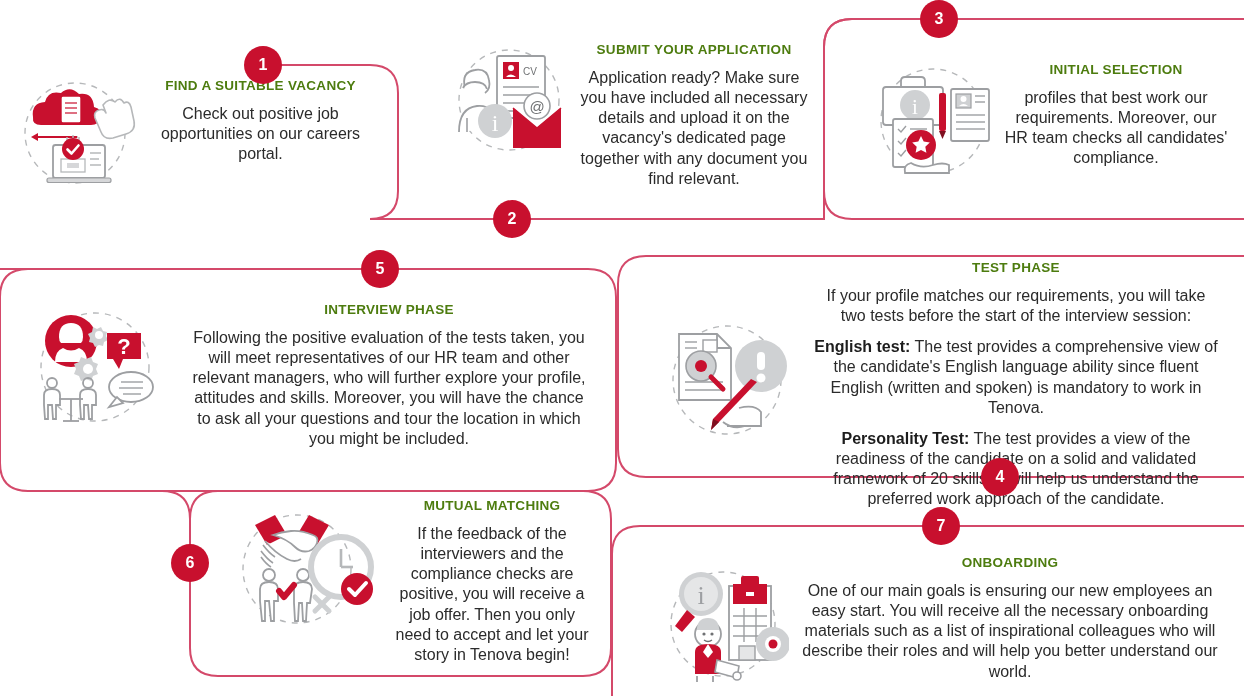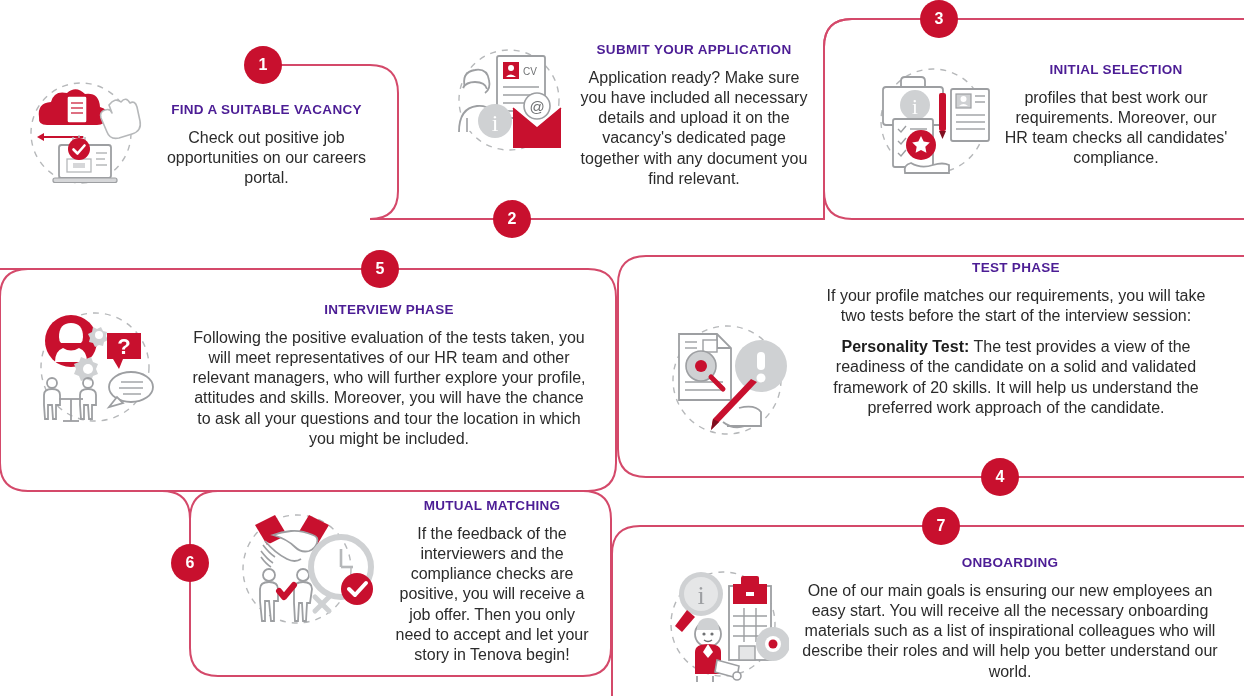--- a/index.html
+++ b/index.html
@@ -14,21 +14,21 @@
   svg.connectors { position: absolute; inset: 0; width: 1244px; height: 696px; pointer-events: none; }
 
   .step { position: absolute; display: flex; align-items: flex-start; }
   .icon-wrap { flex: 0 0 auto; display: flex; align-items: center; justify-content: center; }
   .text-col { flex: 1 1 auto; }
 
   .step-title {
     font-weight: bold;
     font-size: 13.5px;
     letter-spacing: 0.3px;
-    color: #4c1d95;
+    color: #4d7c0f;
     text-align: center;
     line-height: 1.25;
     margin-bottom: 9px;
   }
   .step-body {
     font-size: 16px;
     line-height: 1.26;
     color: #2b2b2b;
     text-align: center;
   }
@@ -65,21 +65,21 @@
 
     <path d="M 0 269 L 588 269 Q 616 269 616 297 L 616 463 Q 616 491 588 491 L 28 491 Q 0 491 0 463 L 0 297 Q 0 269 28 269 Z" fill="none" stroke="#D4496A" stroke-width="2"></path>
 
     <path d="M 190 491 L 162 491 Q 190 491 190 519 L 190 563" fill="none" stroke="#D4496A" stroke-width="2"></path>
 
     <path d="M 190 491 L 583 491 Q 611 491 611 519 L 611 648 Q 611 676 583 676 L 218 676 Q 190 676 190 648 L 190 519 Q 190 491 218 491" fill="none" stroke="#D4496A" stroke-width="2"></path>
 
     <path d="M 1244 526 L 969 526 L 640 526 Q 612 526 612 554 L 612 696" fill="none" stroke="#D4496A" stroke-width="2"></path>
   </svg>
 
-  <div class="step" style="left:16px; top:78px; width:365px;align-items:flex-end;">
+  <div class="step" style="left:10px; top:78px; width:365px;">
     <div class="icon-wrap" style="width:130px; height:110px;">
       <svg width="128" height="108" viewBox="0 0 128 108">
         <circle cx="64" cy="54" r="50" fill="none" stroke="#b6b8ba" stroke-width="1.4" stroke-dasharray="6 6"></circle>
         <path d="M22 38 q-2-14 12-15 q3-12 16-9 q9-8 18 1 q14-2 15 13 q9 2 7 11 q-2 7-10 7 H30 q-9 0-8-8z" fill="#C8102E"></path>
         <rect x="50" y="17" width="20" height="27" rx="2" fill="#fff" stroke="#C8102E" stroke-width="1.4"></rect>
         <g stroke="#C8102E" stroke-width="1.2">
             <line x1="54" y1="24" x2="66" y2="24"></line>
             <line x1="54" y1="29" x2="66" y2="29"></line>
             <line x1="54" y1="34" x2="66" y2="34"></line>
           </g>
@@ -223,20 +223,21 @@
         <path d="M96 64 l-38 40 l-8 8 l2-11 l38-40z" fill="#C8102E"></path>
         <path d="M52 101 l-2 11 l8-8z" fill="#7f1020"></path>
         <path d="M78 90 q16-4 22 4 l0 14 h-34" fill="#fff" stroke="#9d9fa2" stroke-width="1.8"></path>
         <path d="M62 104 q10 8 22 4" fill="none" stroke="#9d9fa2" stroke-width="1.8"></path>
       </svg>
     </div>
     <div class="text-col" style="padding-left:12px; padding-top:0px;">
       <div class="step-title">TEST PHASE</div>
       <div class="step-body">
         <p>If your profile matches our requirements, you will take two tests before the start of the interview session:</p>
+        <p><b>English test:</b><span> The test provides a comprehensive view of the candidate's English language ability since fluent English (written and spoken) is mandatory to work in Tenova.</span></p>
         <p><b>Personality Test:</b><span> The test provides a view of the readiness of the candidate on a solid and validated framework of 20 skills. It will help us understand the preferred work approach of the candidate.</span></p>
       </div>
     </div>
   </div>
   <div class="badge" style="left:981px; top:458px;">4</div>
 
   <div class="step" style="left:30px; top:296px; width:560px;">
     <div class="icon-wrap" style="width:130px; height:130px; margin-top:6px;">
       <svg width="128" height="128" viewBox="0 0 128 128">
         <circle cx="64" cy="64" r="54" fill="none" stroke="#b6b8ba" stroke-width="1.4" stroke-dasharray="6 6"></circle>

